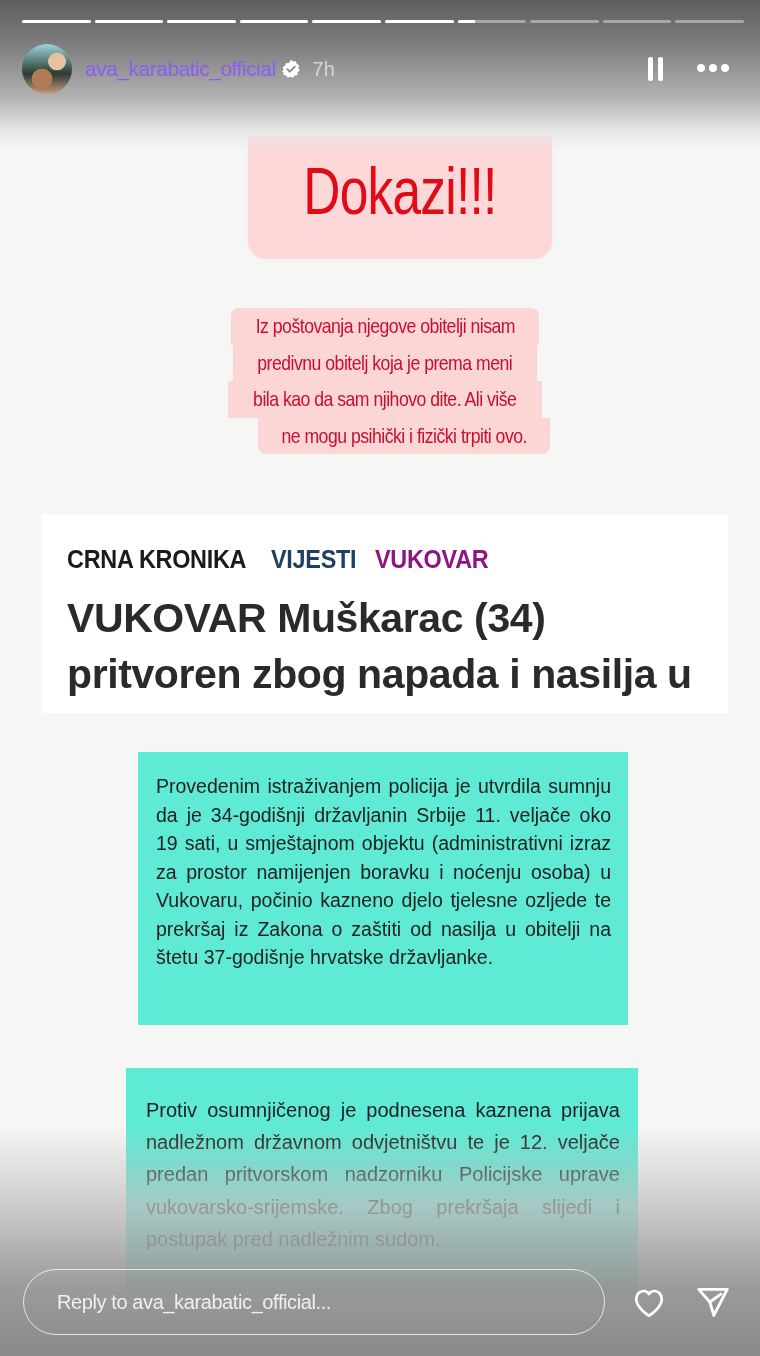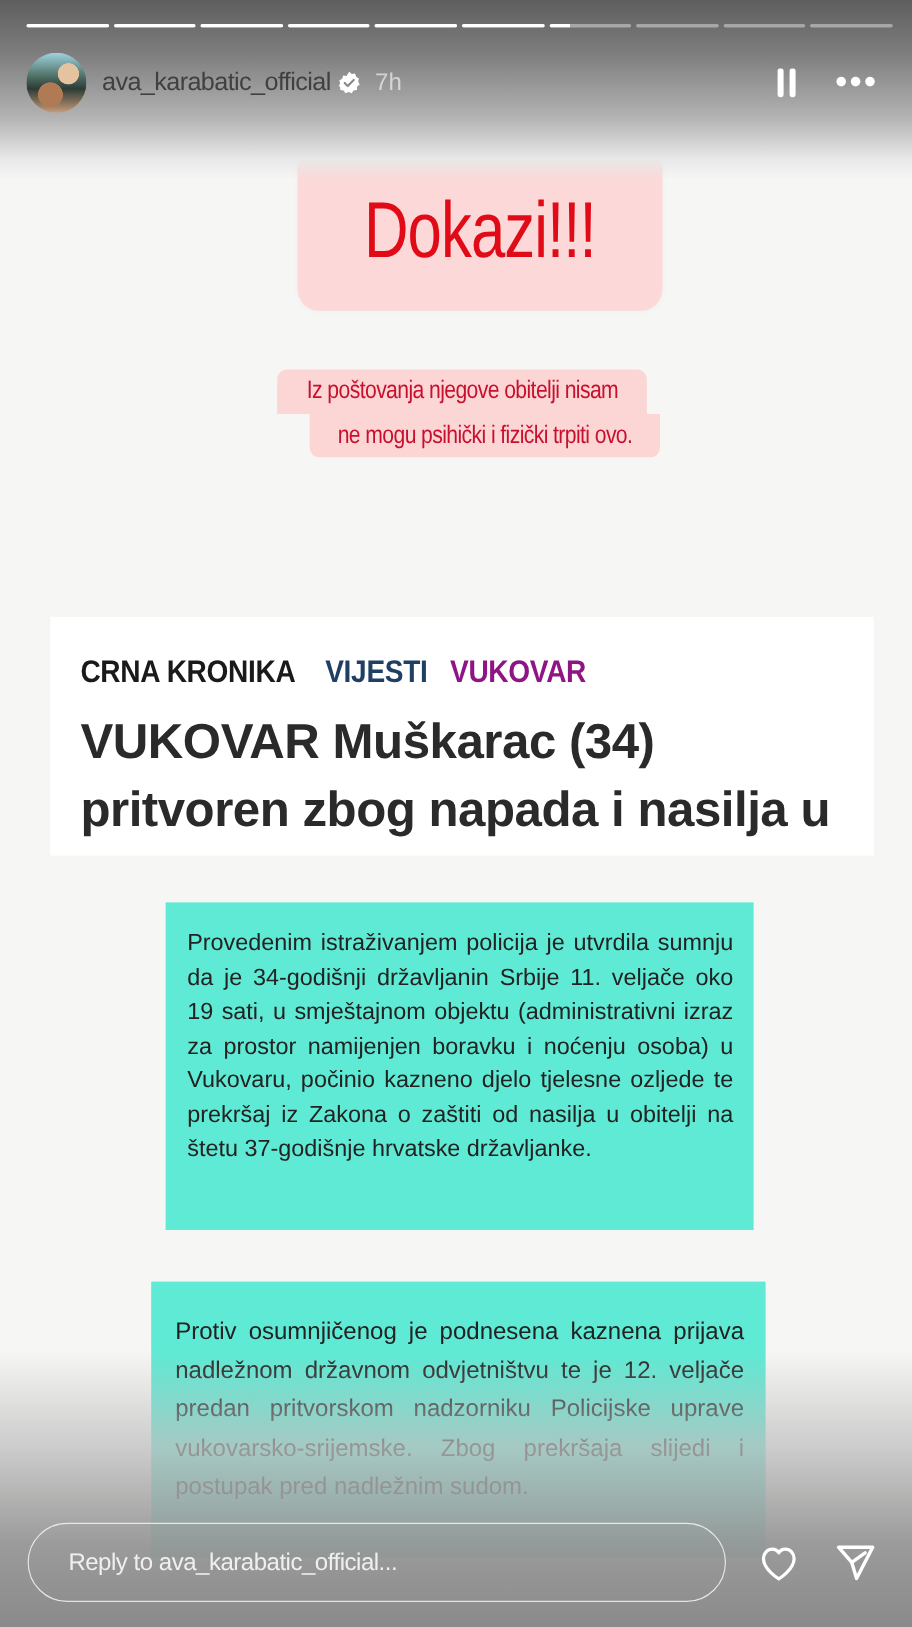--- a/index.html
+++ b/index.html
@@ -25,21 +25,21 @@
     
     .header { position: absolute; left: 22px; top: 44px; width: 722px; height: 50px; z-index: 10; display: flex; align-items: center; }
     .avatar {
       width: 50px; height: 50px; border-radius: 50%;
       background:
         radial-gradient(circle at 70% 35%, #e6c3a0 0 18%, transparent 19%),
         radial-gradient(circle at 40% 70%, #b07a55 0 22%, transparent 23%),
         linear-gradient(to bottom, #9fd3e0 0%, #4d6e63 40%, #2c3b35 60%, #c99b78 100%);
       flex: 0 0 auto;
     }
-    .username { margin-left: 13px; color: #404040; font-size: 21px; letter-spacing: -0.5px; }
+    .username { margin-left: 13px; color: #8b5cf6; font-size: 21px; letter-spacing: -0.5px; }
     .verified { margin-left: 5px; width: 20px; height: 20px; }
     .time { margin-left: 12px; color: rgba(255,255,255,0.6); font-size: 20px; }
     .pause { position: absolute; left: 626px; top: 13px; width: 18px; height: 24px; display: flex; gap: 5px; cursor: pointer; }
     .pause span { width: 5px; height: 24px; background: #fff; border-radius: 2px; }
     .more { position: absolute; left: 675px; top: 20px; width: 32px; height: 10px; display: flex; gap: 4px; cursor: pointer; }
     .more span { width: 8px; height: 8px; background: #fff; border-radius: 50%; }
 
     
     .title-box {
       position: absolute; left: 248px; top: 123px; width: 304px; height: 136px;
@@ -169,20 +169,22 @@
       <span></span>
   </div>
 </div>
 
 <div class="title-box">
   <span class="title-text">Dokazi!!!</span>
 </div>
 
 <div class="hl-wrap">
   <span class="hl-line first"><span class="hl-inner">Iz poštovanja njegove obitelji nisam</span></span>
+  <span class="hl-line"><span class="hl-inner">predivnu obitelj koja je prema meni</span></span>
+  <span class="hl-line"><span class="hl-inner">bila kao da sam njihovo dite. Ali više</span></span>
   <span class="hl-line last"><span class="hl-inner">ne mogu psihički i fizički trpiti ovo.</span></span>
 </div>
 
 <div class="news-card">
   <div class="cats">
     <span class="cat cat1">CRNA KRONIKA</span>
     <span class="cat cat2">VIJESTI</span>
     <span class="cat cat3">VUKOVAR</span>
   </div>
   <div class="headline">VUKOVAR Muškarac (34) pritvoren zbog napada i nasilja u obitelji</div>

